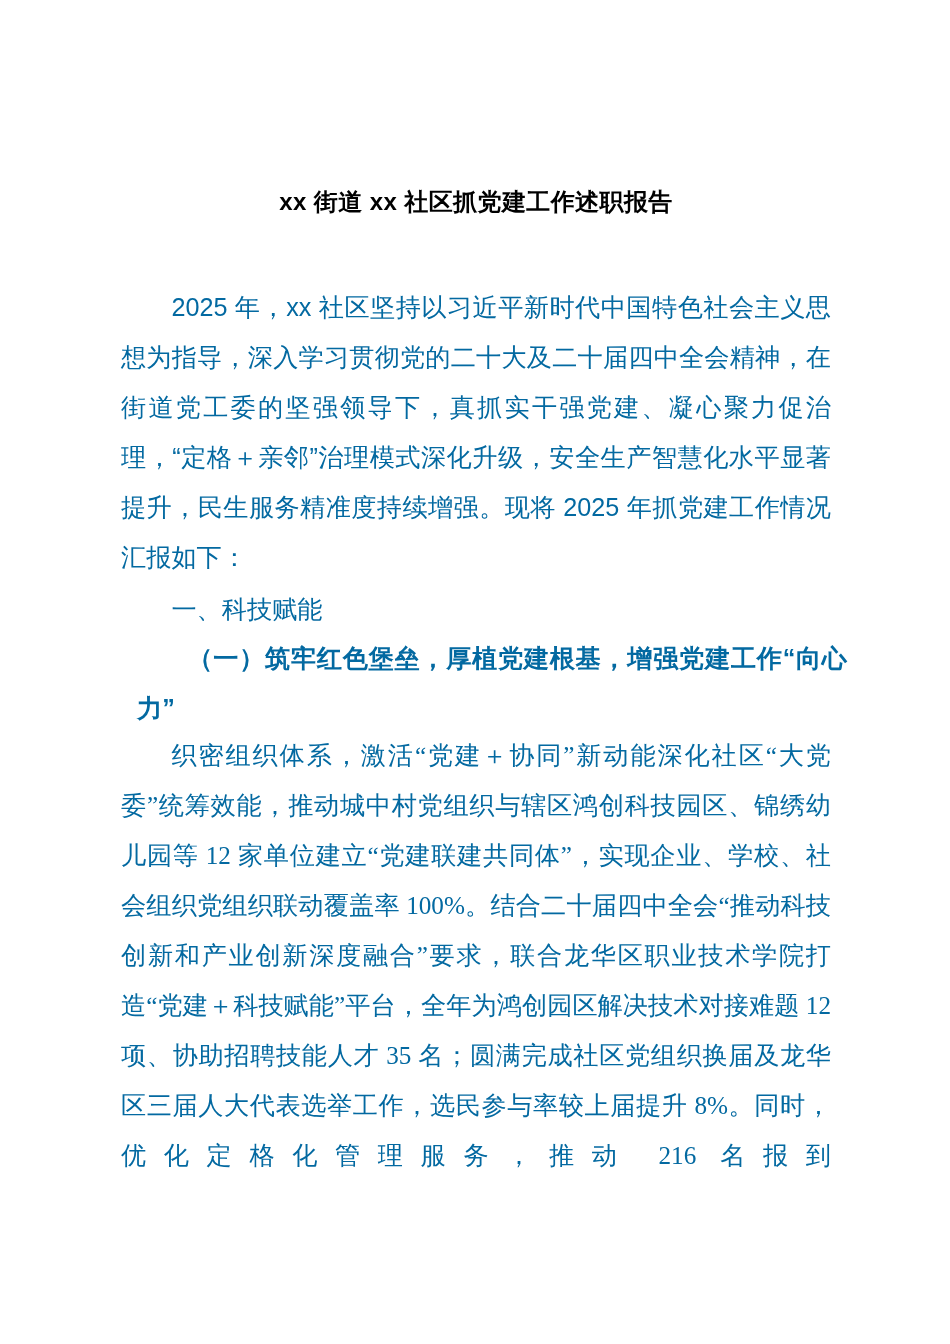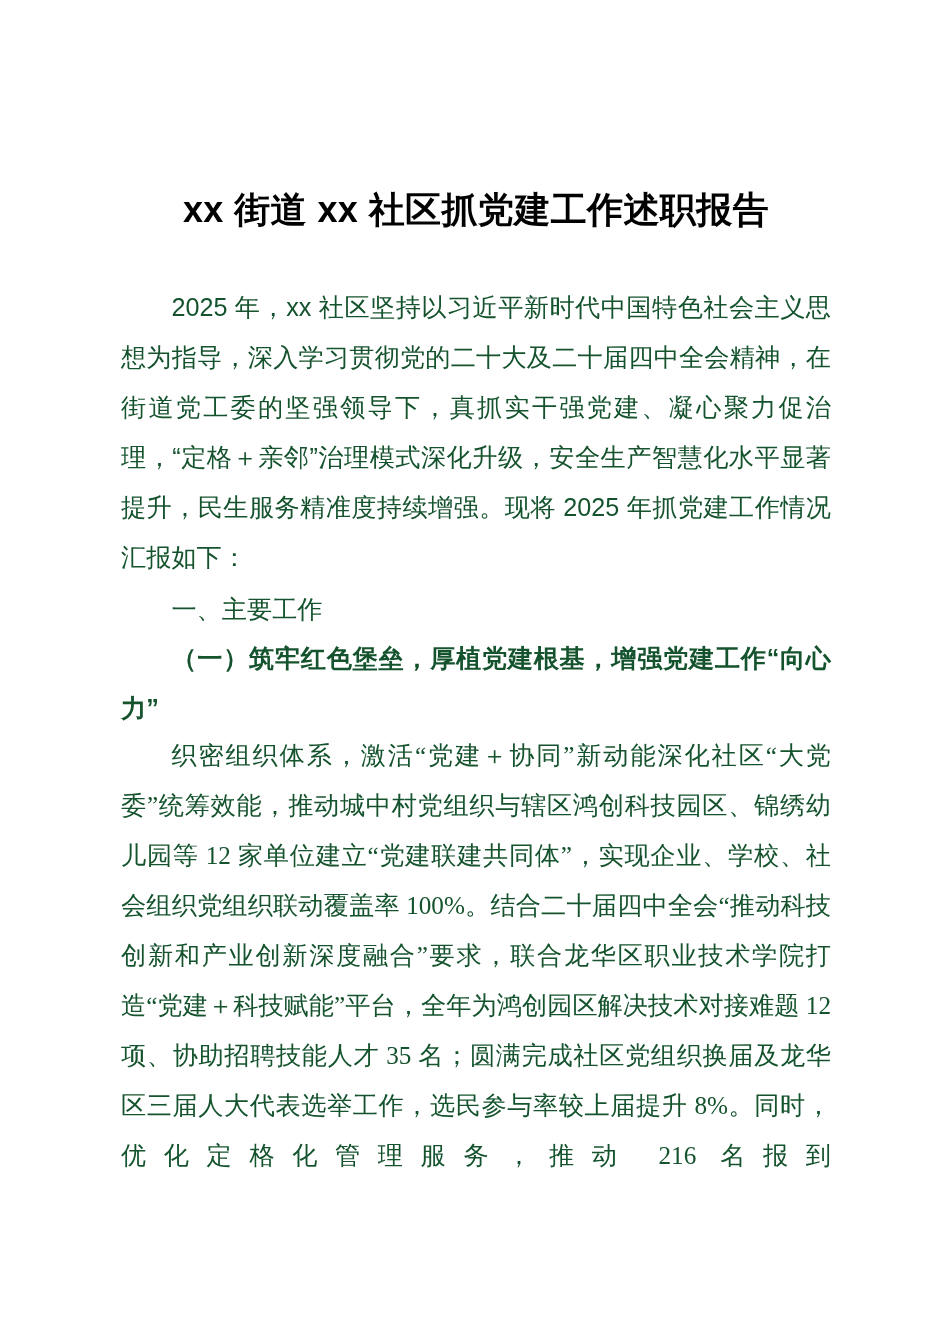--- a/index.html
+++ b/index.html
@@ -26,58 +26,58 @@
   .page-body {
     position: absolute;
     left: 121px;
     top: 0;
     width: 710px;
   }
 
   .doc-title {
     margin: 0;
     padding: 0;
-    font-size: 36px;
+    font-size: 24px;
     font-weight: 600;
     line-height: 1.35;
     letter-spacing: 0.4px;
     text-align: center;
     color: #000000;
     position: absolute;
     top: 186px;
     left: 0;
     width: 710px;
     white-space: nowrap;
   }
 
   .para {
     margin: 0;
     padding: 0;
     font-size: 25.2px;
     font-weight: 400;
     line-height: 50px;
-    color: #14532d;
+    color: #0369a1;
     text-align: justify;
     text-justify: inter-ideograph;
     text-align-last: left;
     letter-spacing: 0;
   }
 
   .para.indent2 {
     text-indent: 2em;
   }
 
   .para.bold {
     font-weight: 700;
   }
 
   
   #para-intro   { position: absolute; top: 282px;  left: 0; width: 710px; }
   #heading-one  { position: absolute; top: 584px;  left: 0; width: 710px; }
-  #heading-sub  { position: absolute; top: 633px;  left: 0; width: 710px; }
+  #heading-sub  { position: absolute; top: 633px;  left: 16px; width: 710px; }
   #para-body-1  { position: absolute; top: 731px;  left: 0; width: 710px; font-family: Liberation Serif, serif; }
 
   
   .para.continues {
     text-align-last: justify;
   }
 
   .clip-bottom {
     position: absolute;
     left: 0;
@@ -91,21 +91,21 @@
 <body>
 
 <div class="page">
 
   <div class="page-body">
 
     <h1 class="doc-title">xx 街道 xx 社区抓党建工作述职报告</h1>
 
     <p class="para indent2" id="para-intro">2025 年，xx 社区坚持以习近平新时代中国特色社会主义思想为指导，深入学习贯彻党的二十大及二十届四中全会精神，在街道党工委的坚强领导下，真抓实干强党建、凝心聚力促治理，“定格＋亲邻”治理模式深化升级，安全生产智慧化水平显著提升，民生服务精准度持续增强。现将 2025 年抓党建工作情况汇报如下：</p>
 
-    <p class="para indent2" id="heading-one">一、主要工作</p>
+    <p class="para indent2" id="heading-one">一、科技赋能</p>
 
     <p class="para indent2 bold" id="heading-sub">（一）筑牢红色堡垒，厚植党建根基，增强党建工作“向心力”</p>
 
     <p class="para indent2 continues" id="para-body-1">织密组织体系，激活“党建＋协同”新动能深化社区“大党委”统筹效能，推动城中村党组织与辖区鸿创科技园区、锦绣幼儿园等 12 家单位建立“党建联建共同体”，实现企业、学校、社会组织党组织联动覆盖率 100%。结合二十届四中全会“推动科技创新和产业创新深度融合”要求，联合龙华区职业技术学院打造“党建＋科技赋能”平台，全年为鸿创园区解决技术对接难题 12 项、协助招聘技能人才 35 名；圆满完成社区党组织换届及龙华区三届人大代表选举工作，选民参与率较上届提升 8%。同时，优化定格化管理服务，推动 216 名报到</p>
 
   </div>
 
   <div class="clip-bottom"></div>
 
 </div>

